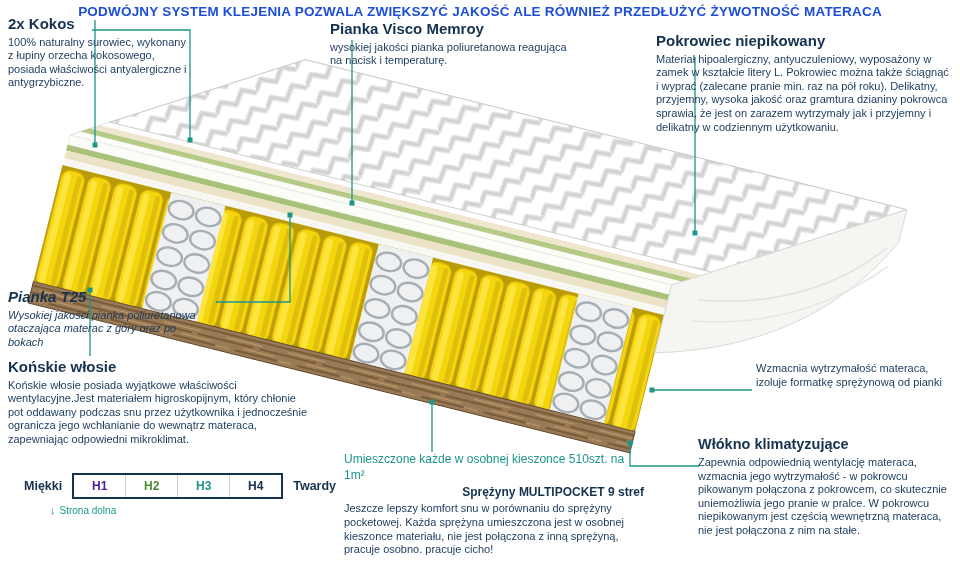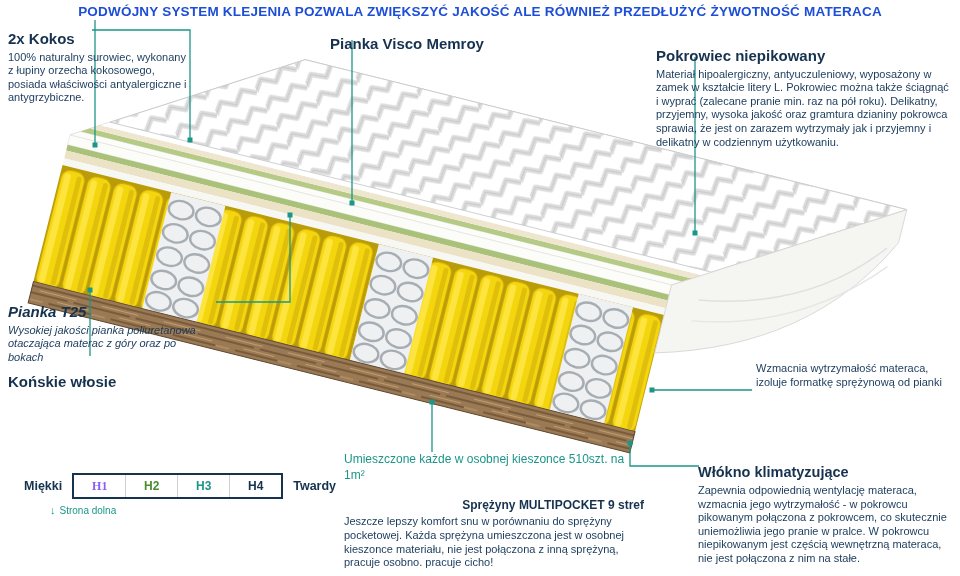--- a/index.html
+++ b/index.html
@@ -5,31 +5,31 @@
   html,body{margin:0;padding:0;}
   .stage{
     position:relative;width:960px;height:576px;overflow:hidden;background:#ffffff;
     font-family:"Liberation Sans",sans-serif;
   }
   .banner{
     position:absolute;left:0;top:4px;width:100%;text-align:center;
     font-weight:bold;font-size:13.5px;letter-spacing:.2px;color:#1d4ed8;
   }
   .co{position:absolute;z-index:2;}
-  .co-title{font-size:15px;font-weight:bold;color:#16324f;margin:16px 0 3px 0;line-height:1.1;}
+  .co-title{font-size:15px;font-weight:bold;color:#16324f;margin:1px 0 3px 0;line-height:1.1;}
   .co-text{font-size:11px;color:#1a3a5c;line-height:1.24;}
   .co-highlight{font-size:12px;color:#1b9688;line-height:1.3;margin-bottom:3px;}
   #co-kokos{left:8px;top:15px;width:180px;}
   #co-visco{left:330px;top:20px;width:248px;}
   #co-pokrowiec{left:656px;top:32px;width:296px;}
   #co-t25{left:8px;top:288px;width:205px;font-style:italic;}
   #co-konskie{left:8px;top:358px;width:305px;}
   #co-filc{left:756px;top:362px;width:198px;}
   #co-filc .co-title{font-size:14.5px;}
-  #co-wlokno{left:698px;top:449px;width:258px;}
+  #co-wlokno{left:698px;top:436px;width:258px;}
   #co-wlokno .co-title{font-size:14.5px;}
   #co-sprezyny{left:344px;top:452px;width:300px;}
   #co-sprezyny .co-title{font-size:12px;text-align:right;}
 
   #scale{position:absolute;left:24px;top:468px;width:330px;z-index:2;}
   .scale-note{font-size:10px;color:#1b9688;margin-left:26px;}
   .scale-note .arr{font-size:11px;font-weight:bold;margin-right:4px;}
   .scale-row{display:flex;align-items:center;gap:10px;margin:5px 0;}
   .scale-side{font-size:12.5px;color:#16324f;font-weight:bold;}
   .scale-box{display:flex;border:2px solid #16324f;background:#fff;}
@@ -154,34 +154,36 @@
 
   <div class="banner">PODWÓJNY SYSTEM KLEJENIA POZWALA ZWIĘKSZYĆ JAKOŚĆ ALE RÓWNIEŻ PRZEDŁUŻYĆ ŻYWOTNOŚĆ MATERACA</div>
 
   <div class="co" id="co-kokos">
     <div class="co-title">2x Kokos</div>
     <div class="co-text">100% naturalny surowiec, wykonany z łupiny orzecha kokosowego, posiada właściwości antyalergiczne i antygrzybiczne.</div>
   </div>
 
   <div class="co" id="co-visco">
     <div class="co-title">Pianka Visco Memroy</div>
+    <div class="co-text">wysokiej jakości pianka poliuretanowa reagująca na nacisk i temperaturę.</div>
   </div>
 
   <div class="co" id="co-pokrowiec">
     <div class="co-title">Pokrowiec niepikowany</div>
     <div class="co-text">Materiał hipoalergiczny, antyuczuleniowy, wyposażony w zamek w kształcie litery L. Pokrowiec można także ściągnąć i wyprać (zalecane pranie min. raz na pół roku). Delikatny, przyjemny, wysoka jakość oraz gramtura dzianiny pokrowca sprawia, że jest on zarazem wytrzymały jak i przyjemny i delikatny w codziennym użytkowaniu.</div>
   </div>
 
   <div class="co" id="co-t25">
     <div class="co-title">Pianka T25</div>
     <div class="co-text">Wysokiej jakości pianka poliuretanowa otaczająca materac z góry oraz po bokach</div>
   </div>
 
   <div class="co" id="co-konskie">
     <div class="co-title">Końskie włosie</div>
+    <div class="co-text">Końskie włosie posiada wyjątkowe właściwości wentylacyjne.Jest materiałem higroskopijnym, który chłonie pot oddawany podczas snu przez użytkownika i jednocześnie ogranicza jego wchłanianie do wewnątrz materaca, zapewniając odpowiedni mikroklimat.</div>
   </div>
 
   <div class="co" id="co-filc">
     <div class="co-text">Wzmacnia wytrzymałość materaca, izoluje formatkę sprężynową od pianki</div>
   </div>
 
   <div class="co" id="co-wlokno">
     <div class="co-title">Włókno klimatyzujące</div>
     <div class="co-text">Zapewnia odpowiednią wentylację materaca, wzmacnia jego wytrzymałość - w pokrowcu pikowanym połączona z pokrowcem, co skutecznie uniemożliwia jego pranie w pralce. W pokrowcu niepikowanym jest częścią wewnętrzną materaca, nie jest połączona z nim na stałe.</div>
   </div>
@@ -189,21 +191,21 @@
   <div class="co" id="co-sprezyny">
     <div class="co-highlight">Umieszczone każde w osobnej kieszonce 510szt. na 1m²</div>
     <div class="co-title">Sprężyny MULTIPOCKET 9 stref</div>
     <div class="co-text">Jeszcze lepszy komfort snu w porównaniu do sprężyny pocketowej. Każda sprężyna umieszczona jest w osobnej kieszonce materiału, nie jest połączona z inną sprężyną, pracuje osobno. pracuje cicho!</div>
   </div>
 
   <div id="scale">
     <div class="scale-row">
       <span class="scale-side">Miękki</span>
       <div class="scale-box">
-        <span class="scale-cell" style="color: #8b5cf6; font-family: Liberation Serif, serif;">H1</span>
+        <span class="scale-cell" style="color: #4c1d95;">H1</span>
         <span class="scale-cell" style="color: rgb(77, 139, 49);">H2</span>
         <span class="scale-cell" style="color: rgb(27, 150, 136);">H3</span>
         <span class="scale-cell" style="color: rgb(22, 50, 79); text-align: center;">H4</span>
       </div>
       <span class="scale-side">Twardy</span>
     </div>
     <div class="scale-note">
       <span class="arr">↓</span><span>Strona dolna</span>
     </div>
   </div>

